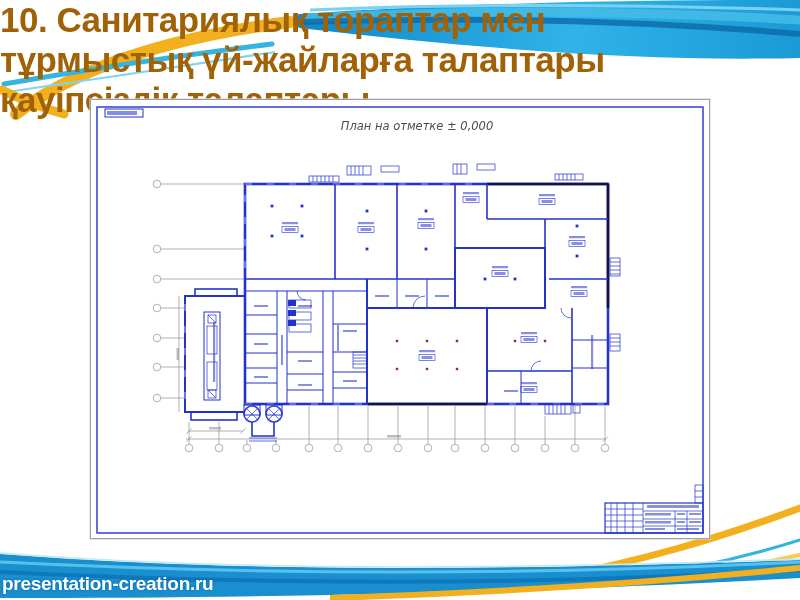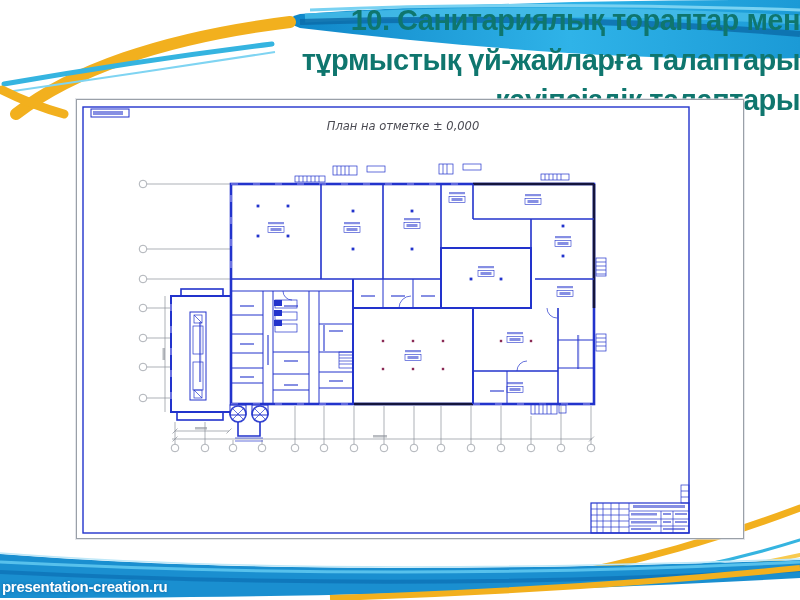--- a/index.html
+++ b/index.html
@@ -1,39 +1,39 @@
 <!DOCTYPE html>
 <html><head>
 <meta charset="utf-8">
 <style>
   html,body{margin:0;padding:0;background:#e8e8e8;}
   .slide{position:relative;width:800px;height:600px;background:#fff;overflow:hidden;
          font-family:"Liberation Sans",sans-serif;}
   .decor{position:absolute;left:0;z-index:1;pointer-events:none;}
   .decor.top{top:0;}
   .decor.bottom{bottom:0;}
-  .slide-title{position:absolute;top:0;left:0;width:100%;z-index:2;text-align:right;
-               font-weight:bold;font-size:29px;line-height:40px;color:#0f766e;letter-spacing:-0.5px;}
+  .slide-title{position:absolute;top:0;left:0;width:100%;z-index:2;text-align:left;
+               font-weight:bold;font-size:35px;line-height:40px;color:#a16207;letter-spacing:-0.5px;}
   .slide-title span{display:block;}
-  .page{position:absolute;left:76px;top:99px;width:618px;height:438px;background:#ffffff;
-        border:1px solid #9aa0a8;z-index:3;box-shadow:0 0 0 1px rgba(210,214,220,.6);padding-left:48px;}
+  .page{position:absolute;left:90px;top:99px;width:618px;height:438px;background:#ffffff;
+        border:1px solid #9aa0a8;z-index:3;box-shadow:0 0 0 1px rgba(210,214,220,.6);}
   .page svg{position:absolute;left:0;top:0;}
   
   .b{stroke:#2233cc;fill:none;}
   .w26{stroke-width:2.6;} .w2{stroke-width:2;} .w16{stroke-width:1.6;}
   .w1{stroke-width:1;} .w07{stroke-width:.7;}
   .blk{stroke:#14143c;fill:none;}
   .gray{stroke:#8a8f98;fill:none;stroke-width:.7;}
   .fb{fill:#2233cc;stroke:none;}
   .lb{fill:#2233cc;opacity:.55;stroke:none;}
   .lbx{fill:none;stroke:#2233cc;stroke-width:.6;}
   .win{stroke:#9d9df0;stroke-width:1.2;fill:none;stroke-dasharray:7 15;}
   .dot{fill:#8a2a55;stroke:none;}
   .plan-title{font-family:"DejaVu Sans",sans-serif;font-style:italic;font-size:11.5px;fill:#4a4a52;}
-  .watermark{position:absolute;left:2px;bottom:5px;z-index:5;color:#fff;font-size:15px;
+  .watermark{position:absolute;left:2px;bottom:5px;z-index:5;color:#fff;font-size:19px;
              font-weight:bold;letter-spacing:-0.3px;text-shadow:0 0 3px rgba(0,70,130,.55);}
 </style>
 </head>
 <body>
 
 <div class="slide">
 
   <svg class="decor top" width="800" height="130" viewBox="0 0 800 130">
     <defs>
       <linearGradient id="gb" x1="0" y1="0" x2="1" y2="0">

